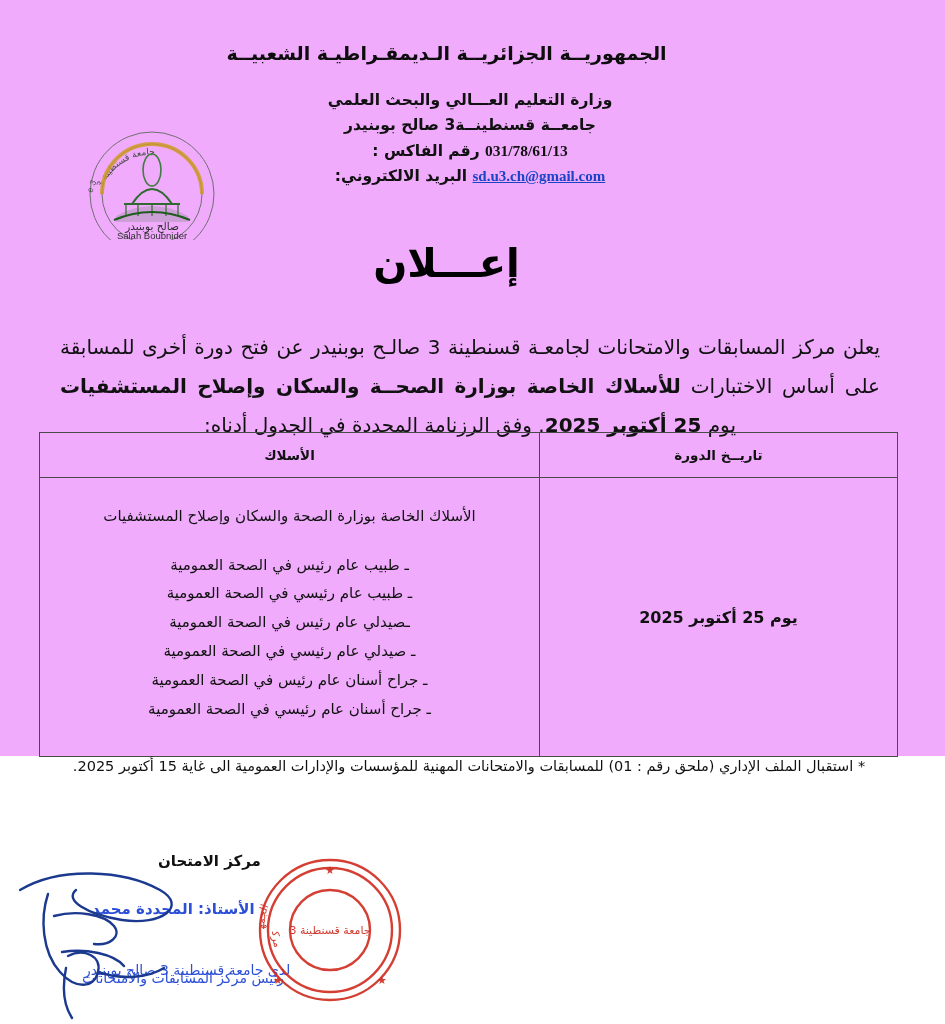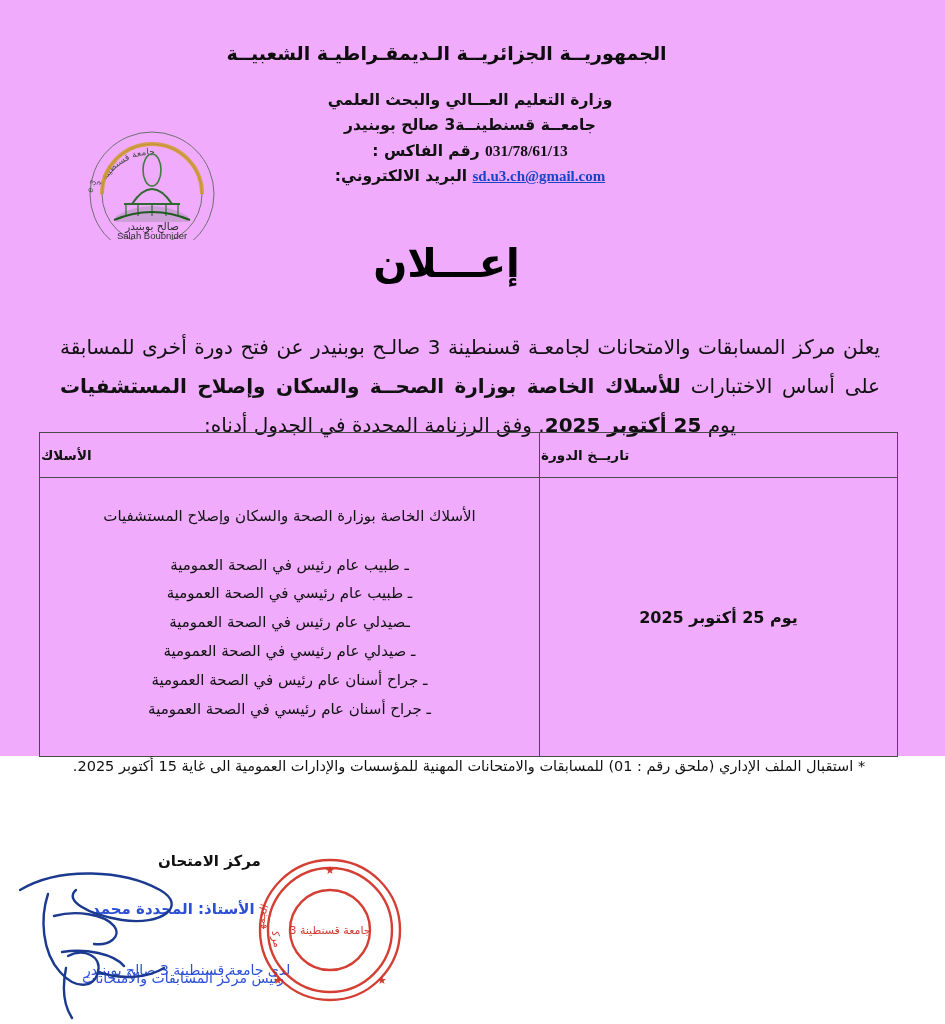--- a/index.html
+++ b/index.html
@@ -117,21 +117,21 @@
     table-layout: fixed;
   }
   table.main th, table.main td {
     border: 1px solid #4a4a4a;
     vertical-align: middle;
   }
   table.main th {
     height: 42px;
     font-size: 13.5px;
     font-weight: bold;
-    text-align: left;
+    text-align: center;
     color: #111;
   }
   .col-date { width: 355px; }
   .col-corps { width: 497px; }
 
   td.corps-cell {
     padding: 22px 28px 26px 28px;
     text-align: center;
     height: 230px;
   }

